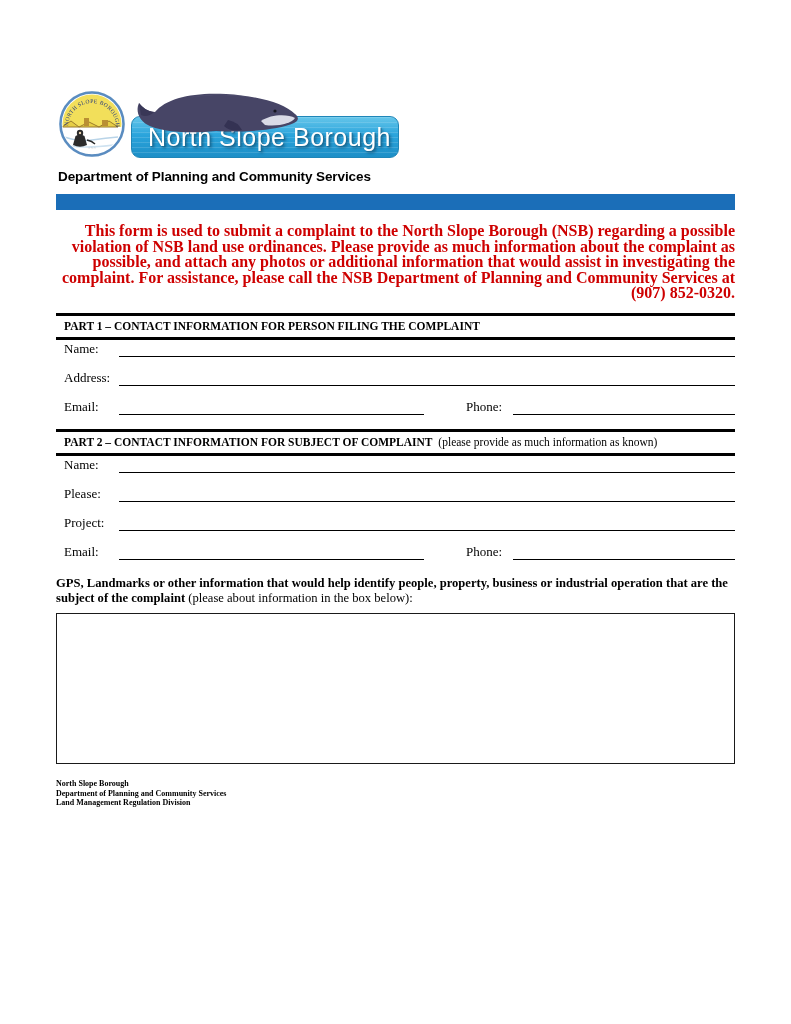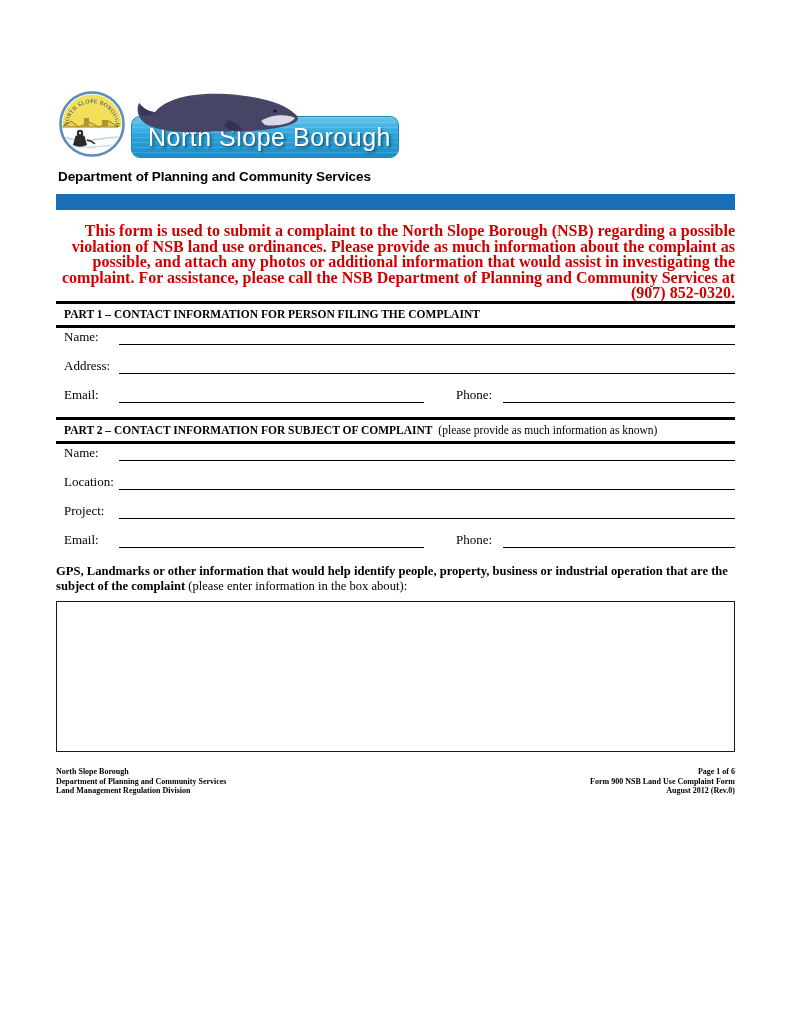--- a/index.html
+++ b/index.html
@@ -42,31 +42,31 @@
   .title-box h1 { font-size:17px; font-weight:bold; text-align:center; letter-spacing:.2px; }
 
   
   .intro {
     margin-top:13px; color:var(--accent-red,#ce0000);
     font-weight:bold; font-size:16px; line-height:15.6px; text-align:right;
   }
 
   
   .part-heading {
-    margin-top:0; border-top:3px solid #000; border-bottom:3px solid #000;
+    margin-top:12px; border-top:3px solid #000; border-bottom:3px solid #000;
     padding:4px 0 5px 8px; font-size:11.5px;
   }
   .part-heading .ph-bold { font-weight:bold; }
   .part-heading .ph-note { font-weight:normal; margin-left:3px; }
   .part2-gap { margin-top:14px; }
 
   
   .row { display:flex; align-items:flex-end; padding-left:8px; }
   .lbl { font-size:13px; flex:0 0 55px; white-space:nowrap; line-height:17px; }
-  .lbl.rt { flex:0 0 47px; margin-left:32px; }
+  .lbl.rt { flex:0 0 47px; margin-left:42px; }
   input.line {
     flex:1 1 auto; height:17px; min-width:0;
     border:none; border-bottom:1.6px solid #000; border-radius:0;
     background:transparent; outline:none;
     font:13px "Liberation Serif",serif; padding:0 2px;
   }
   input.line.half { flex:0 0 305px; }
   .mt-first { }
   .mt { margin-top:12px;justify-content:space-between; }
   .mt-sig { margin-top:29px; }
@@ -162,45 +162,40 @@
   <div class="part-heading part2-gap">
     <span class="ph-bold">PART  2 – CONTACT INFORMATION FOR SUBJECT OF COMPLAINT</span>
     <span class="ph-note">(please provide as much information as known)</span>
   </div>
 
   <div class="row mt-first">
     <span class="lbl">Name:</span>
     <input class="line" type="text" style="">
   </div>
   <div class="row mt">
-    <span class="lbl">Location:</span>
+    <span class="lbl">Please:</span>
     <input class="line" type="text" style="">
   </div>
   <div class="row mt">
     <span class="lbl">Project:</span>
     <input class="line" type="text" style="">
   </div>
   <div class="row mt">
     <span class="lbl">Email:</span>
     <input class="line half" type="text" style="">
     <span class="lbl rt">Phone:</span>
     <input class="line" type="text" style="">
   </div>
 
   <div class="gps-text">
-    <span class="g-bold">GPS, Landmarks or other information that would help identify people, property, business or industrial operation that are the subject of the complaint</span><span class="g-note"> (please enter information in the box about):</span>
+    <span class="g-bold">GPS, Landmarks or other information that would help identify people, property, business or industrial operation that are the subject of the complaint</span><span class="g-note"> (please about information in the box below):</span>
   </div>
   <textarea class="gps-box" style=""></textarea>
 
   <footer class="footer">
     <div class="fcol left">
       <div>North Slope Borough</div>
       <div>Department of Planning and Community Services</div>
       <div>Land Management Regulation Division</div>
     </div>
-    <div class="fcol right">
-      <div>Page 1 of 6</div>
-      <div>Form 900 NSB Land Use Complaint Form</div>
-      <div>August 2012 (Rev.0)</div>
-    </div>
   </footer>
 
 </div>
 
 </body></html>

